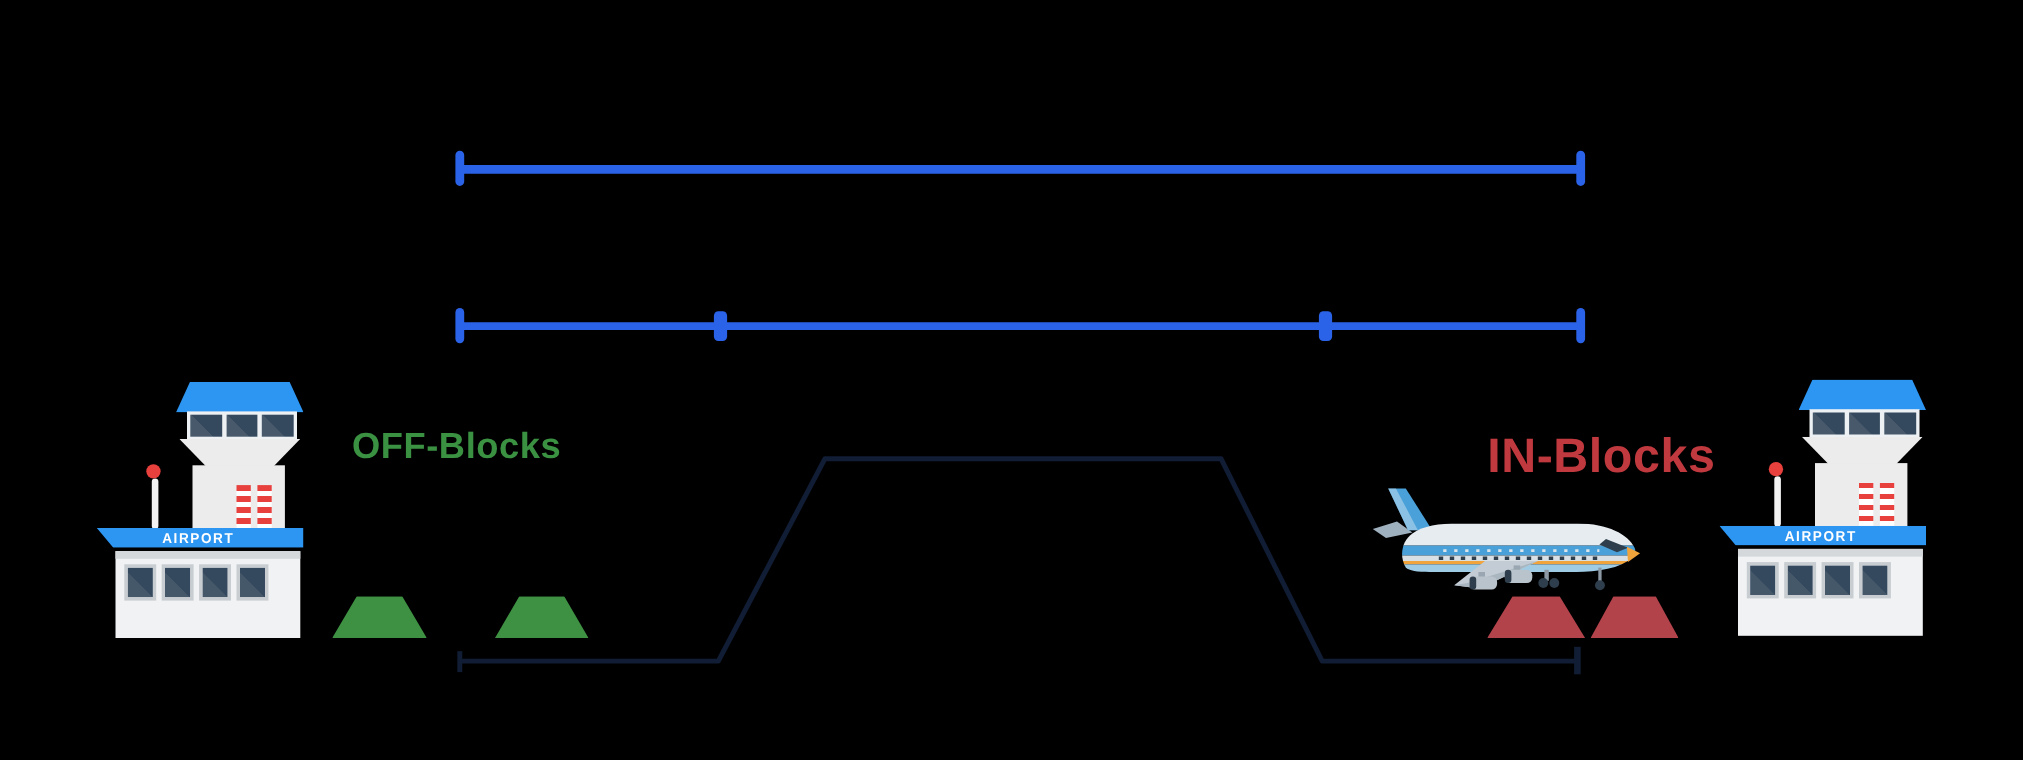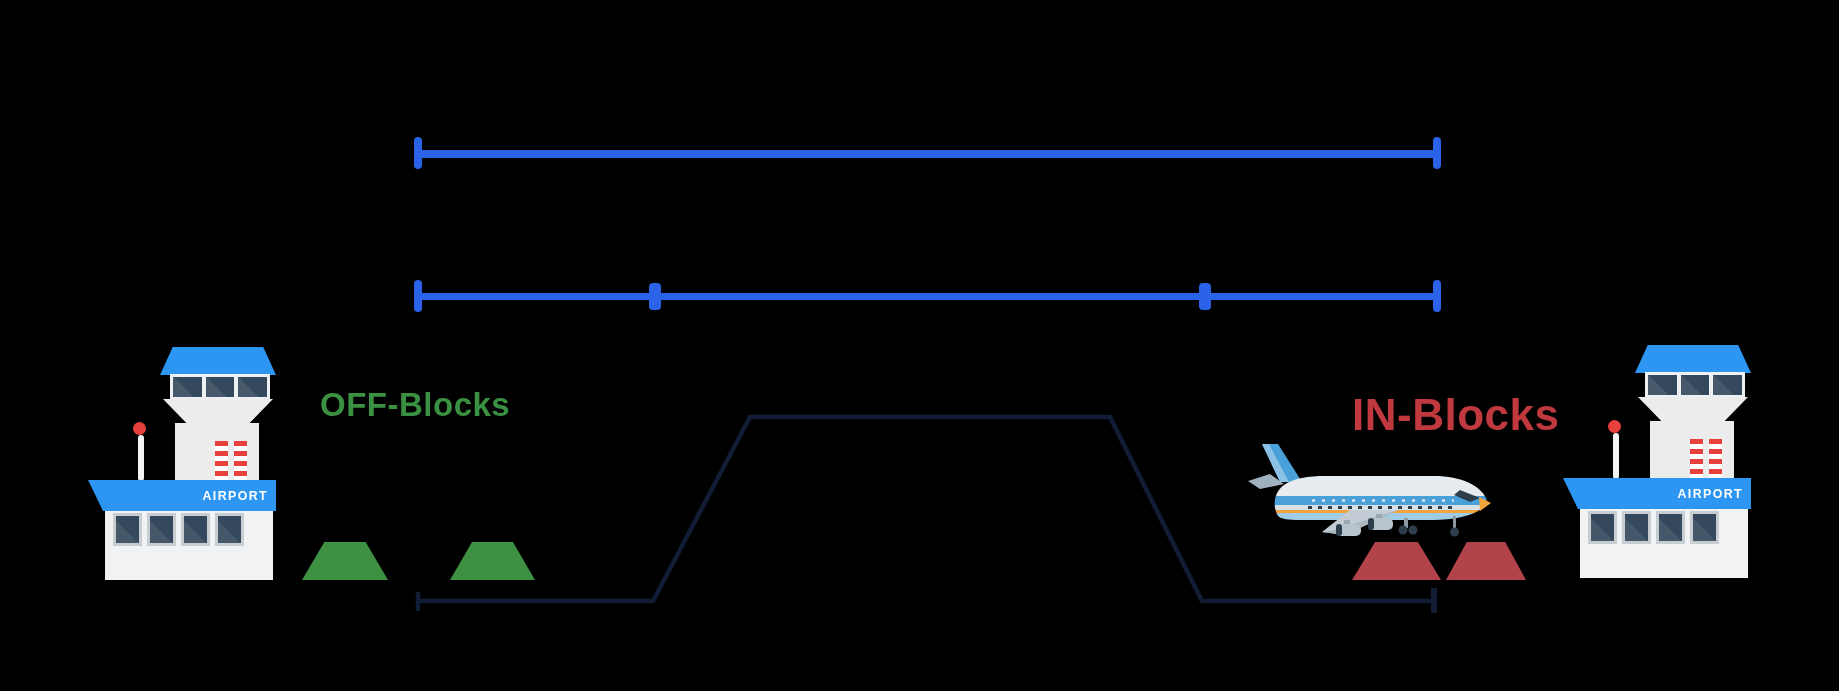--- a/index.html
+++ b/index.html
@@ -28,23 +28,23 @@
   .t-cab{position:absolute;left:82px;top:27px;width:100px;height:26px;background:#EDF1F3;
          display:flex;gap:4px;padding:3px;box-sizing:border-box;}
   .t-cab .pane{flex:1;background:linear-gradient(45deg,#47596B 42%,var(--slate) 43%);}
   .t-collar{position:absolute;left:75px;top:52px;width:110px;height:26px;background:#ECECEC;
             clip-path:polygon(0 0,100% 0,77% 100%,23% 100%);}
   .t-shaft{position:absolute;left:87px;top:76px;width:84px;height:58px;background:#ECECEC;}
   .t-stripe{position:absolute;width:13px;height:39px;top:94px;
             background:repeating-linear-gradient(180deg,var(--stripe_red) 0 5px,#ffffff 5px 10px);}
   .t-pole{position:absolute;left:50px;top:88px;width:6px;height:46px;background:#F3F3F3;border-radius:3px;}
   .t-light{position:absolute;left:45px;top:75px;width:13px;height:13px;background:var(--stripe_red);border-radius:50%;}
-  .t-band{position:absolute;left:0;top:133px;width:188px;height:31px;background:var(--tower_blue);
+  .t-band{position:absolute;left:0;top:133px;width:188px;height:18px;background:var(--tower_blue);
           clip-path:polygon(0 0,100% 0,100% 100%,8% 100%);
-          display:flex;align-items:center;justify-content:flex-end;padding-right:8px;box-sizing:border-box;}
+          display:flex;align-items:center;justify-content:center;padding-right:8px;box-sizing:border-box;}
   .t-band .sign{color:var(--sign_white);font-size:13px;font-weight:bold;letter-spacing:1.5px;transform:scaleX(.95);transform-origin:right;}
   .t-bldg{position:absolute;left:17px;top:154px;width:168px;height:79px;background:#F0F2F3;}
   .t-bldg-roof{position:absolute;left:17px;top:154px;width:168px;height:7px;background:#D4D8DB;}
   .t-winrow{position:absolute;left:25px;top:166px;display:flex;gap:5px;}
   .t-winrow .bwin{width:29px;height:33px;border:3px solid #C8CDD1;box-sizing:border-box;
                   background:linear-gradient(45deg,#45586A 45%,var(--slate) 46%);}
 </style>
 </head>
 <body>
 

